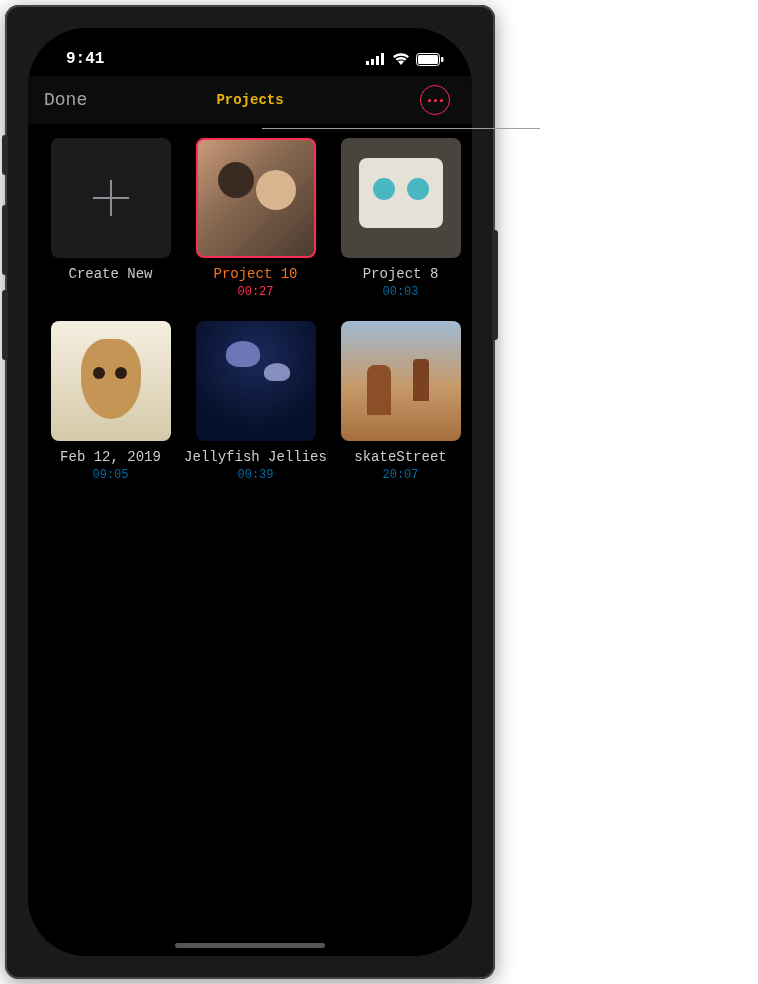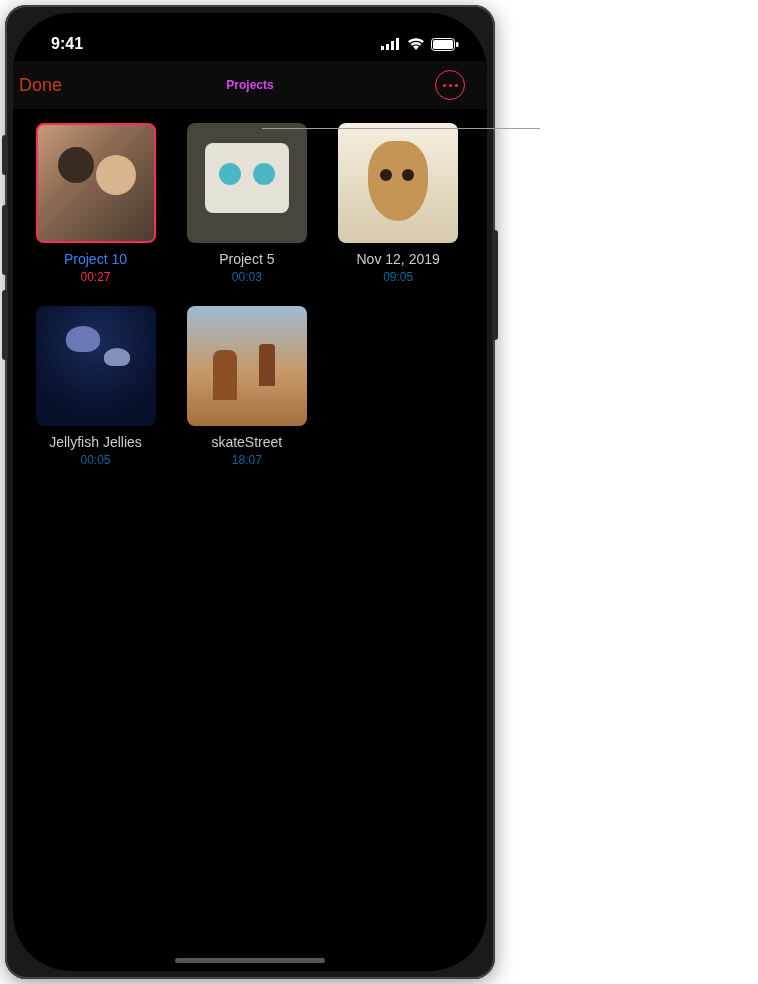--- a/index.html
+++ b/index.html
@@ -10,23 +10,24 @@
     height: 984px;
     position: relative;
   }
   .frame {
     position: absolute;
     left: 5px;
     top: 5px;
     width: 490px;
     height: 974px;
     background: #1a1a1a;
-    border-radius: 21px;
-    padding: 8px;
+    border-radius: 14px;
+    padding: 23px;
     box-shadow: 0 0 0 2px #444 inset, 0 4px 20px rgba(0,0,0,0.4);
+    font-family: Liberation Mono, monospace;
   }
   .side-button {
     position: absolute;
     background: #2a2a2a;
     border-radius: 4px;
   }
   .btn-silence { left: -3px; top: 130px; width: 6px; height: 40px; }
   .btn-vol-up  { left: -3px; top: 200px; width: 6px; height: 70px; }
   .btn-vol-dn  { left: -3px; top: 285px; width: 6px; height: 70px; }
   .btn-power   { right: -3px; top: 225px; width: 6px; height: 110px; }
@@ -64,22 +65,22 @@
   .status-right { display:flex; align-items:center; gap:6px; }
   .status-right svg { display:block; }
   .nav-bar {
     height: 48px;
     display: flex;
     align-items: center;
     justify-content: center;
     position: relative;
     background: #0c0c0c;
   }
-  .nav-left { position:absolute; left:6px; color:#c2410c; font-size:18px; font-weight:400;}
-  .nav-title { font-size:12px; font-weight:600; color:#d946ef; }
+  .nav-left { position:absolute; left:16px; color:#a3a3a3; font-size:18px; font-weight:400;}
+  .nav-title { font-size:14px; font-weight:600; color:#eab308; }
   .nav-right { position:absolute; right:22px; }
   .more-btn {
     width: 30px; height:30px; border:1.5px solid #ff2d55; border-radius:50%;
     display:flex; align-items:center; justify-content:center;
   }
   .more-btn .dot { width:3px; height:3px; background:#ff2d55; border-radius:50%; margin:0 1.5px;}
   .grid-wrap { padding: 14px 20px; }
   .grid {
     display: grid;
     grid-template-columns: repeat(3, 1fr);
@@ -90,21 +91,21 @@
     width:120px; height:120px; border-radius:8px; background:#1a1a1a;
     display:flex; align-items:center; justify-content:center;
     position:relative; overflow:hidden;
   }
   .thumb.create { background:#1c1c1e; }
   .thumb.selected { border:2px solid #ff2d55; }
   .plus-h, .plus-v { position:absolute; background:#8e8e93; }
   .plus-h { width:36px; height:2px; }
   .plus-v { width:2px; height:36px; }
   .tile-label { margin-top:8px; font-size:14px; color:#ccc; text-align:center; font-weight:400; line-height:1.2; white-space:nowrap;}
-  .tile-label.selected { color:#3b82f6; }
+  .tile-label.selected { color:#f97316; }
   .tile-duration { font-size:12px; color:#0369a1; margin-top:2px;}
   .tile-duration.selected { color:#ff2d55; }
   .home-indicator {
     position:absolute; bottom:8px; left:50%; transform:translateX(-50%);
     width:150px; height:5px; background:#555; border-radius:3px;
   }
   .callout-line {
     position:absolute;
     top:128px; left:262px;
     width:278px; height:1px;
@@ -174,45 +175,52 @@
           <div class="dot"></div>
             <div class="dot"></div>
             <div class="dot"></div>
         </div>
       </div>
     </div>
 
     <div class="grid-wrap">
       <div class="grid" id="grid">
 
+        <div class="tile">
+          <div class="thumb create">
+            <div class="plus-h"></div>
+              <div class="plus-v"></div>
+          </div>
+          <div class="tile-label">Create New</div>
+        </div>
 
       <div class="tile">
             <div class="thumb th1 selected"></div>
             <div class="tile-label selected">Project 10</div>
             <div class="tile-duration selected">00:27</div>
           </div>
           <div class="tile">
             <div class="thumb th2"></div>
-            <div class="tile-label">Project 5</div>
+            <div class="tile-label">Project 8</div>
             <div class="tile-duration">00:03</div>
           </div>
           <div class="tile">
             <div class="thumb th4"></div>
-            <div class="tile-label">Nov 12, 2019</div>
+            <div class="tile-label">Feb 12, 2019</div>
             <div class="tile-duration">09:05</div>
           </div>
           <div class="tile">
             <div class="thumb th5"></div>
             <div class="tile-label">Jellyfish Jellies</div>
-            <div class="tile-duration">00:05</div>
+            <div class="tile-duration">00:39</div>
           </div>
           <div class="tile">
             <div class="thumb th7"></div>
             <div class="tile-label">skateStreet</div>
-            <div class="tile-duration">18:07</div>
+            <div class="tile-duration">20:07</div>
           </div>
         </div>
     </div>
 
     <div class="home-indicator"></div>
   </div>
 </div>
 
 <div class="callout-line"></div>
 

